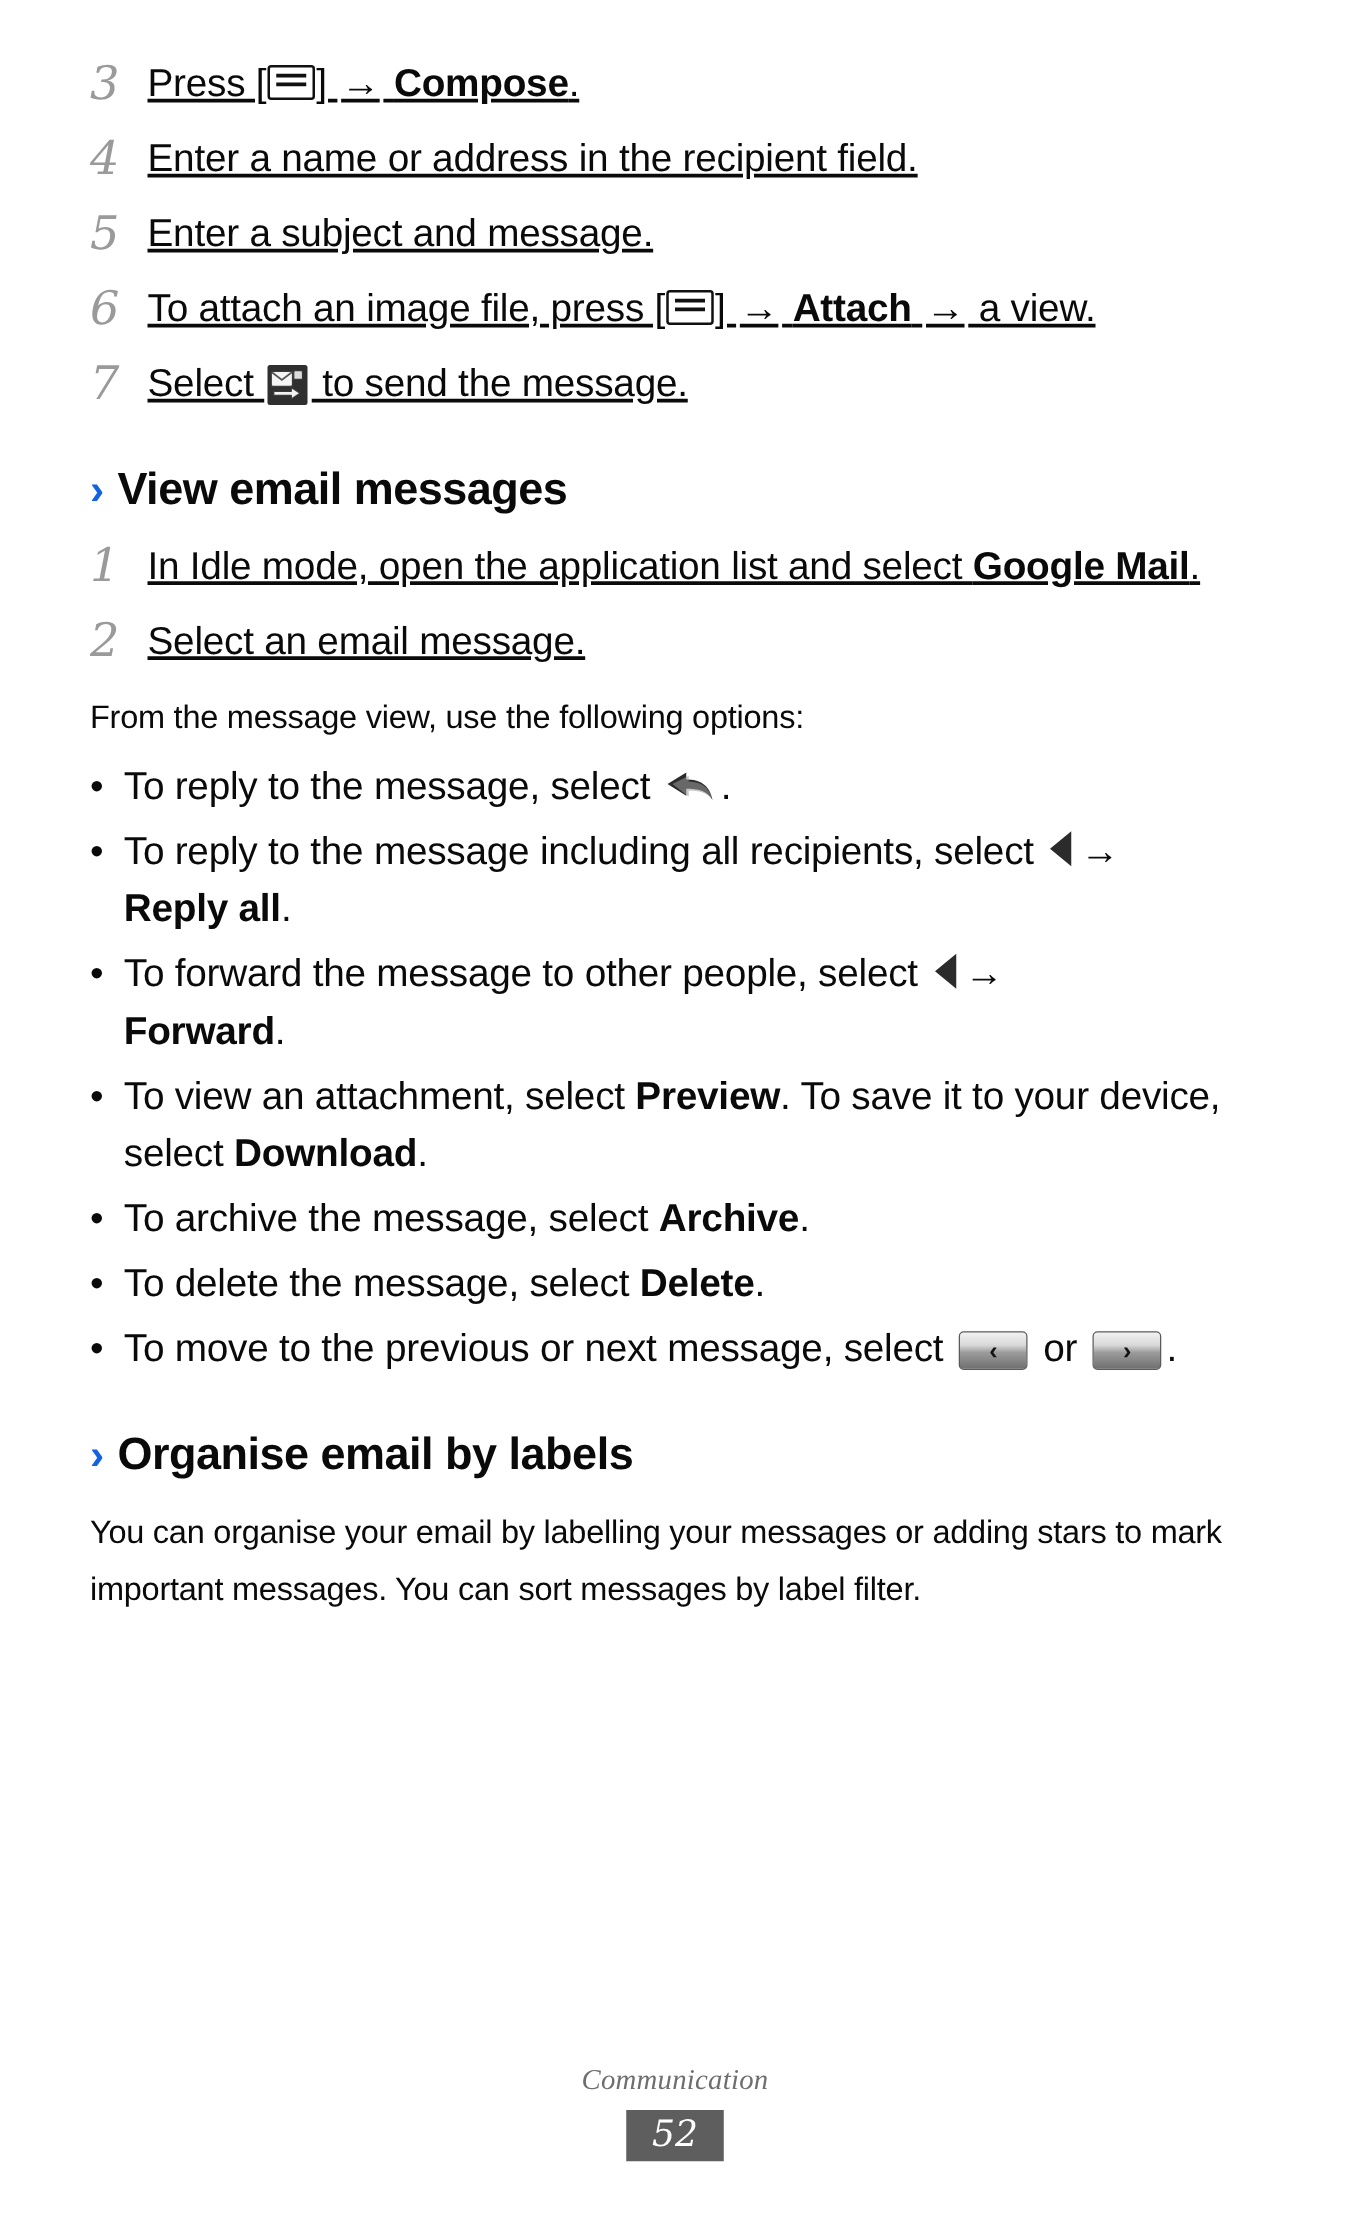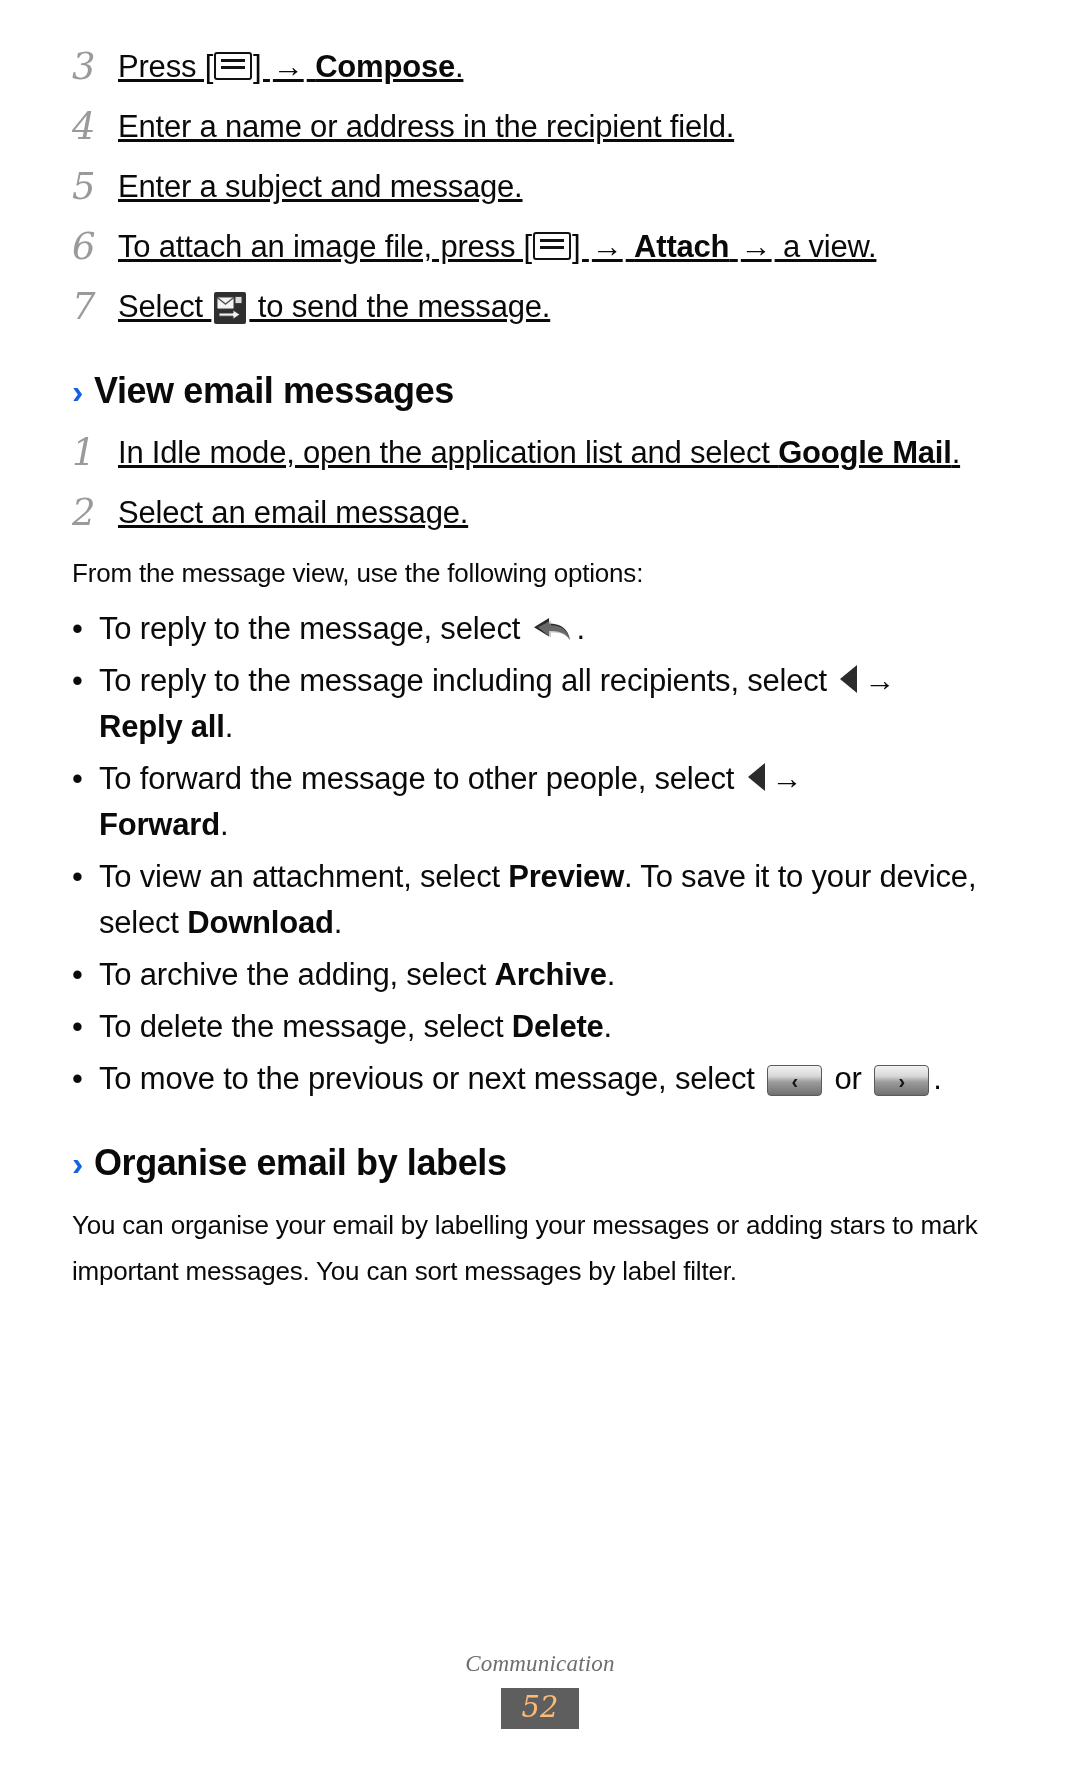--- a/index.html
+++ b/index.html
@@ -191,21 +191,21 @@
     font-size: 23px;
     color: #6e6e6e;
     letter-spacing: 0.2px;
   }
   .footer-page {
     display: inline-block;
     margin-top: 11px;
     min-width: 56px;
     padding: 3px 11px 5px 11px;
     background: #5e5e5e;
-    color: #fdba74;
+    color: #ffffff;
     font-family: "DejaVu Serif", serif;
     font-style: italic;
     font-size: 29px;
     line-height: 1.15;
   }
 </style>
 </head>
 <body>
 
 <div class="page">
@@ -282,21 +282,21 @@
       <div class="bullet-text"><span>To forward the message to other people, select </span><span class="icon-tri-left"></span><span class="arrow">→</span><br><b>Forward</b><span>.</span></div>
     </li>
 
     <li class="bullet">
       <div class="bullet-dot">•</div>
       <div class="bullet-text"><span>To view an attachment, select </span><b>Preview</b><span>. To save it to your device, select </span><b>Download</b><span>.</span></div>
     </li>
 
     <li class="bullet">
       <div class="bullet-dot">•</div>
-      <div class="bullet-text"><span>To archive the adding, select </span><b>Archive</b><span>.</span></div>
+      <div class="bullet-text"><span>To archive the message, select </span><b>Archive</b><span>.</span></div>
     </li>
 
     <li class="bullet">
       <div class="bullet-dot">•</div>
       <div class="bullet-text"><span>To delete the message, select </span><b>Delete</b><span>.</span></div>
     </li>
 
     <li class="bullet">
       <div class="bullet-dot">•</div>
       <div class="bullet-text"><span>To move to the previous or next message, select </span><span class="btn-nav"><span>‹</span></span><span> or </span><span class="btn-nav"><span>›</span></span><span>.</span></div>

